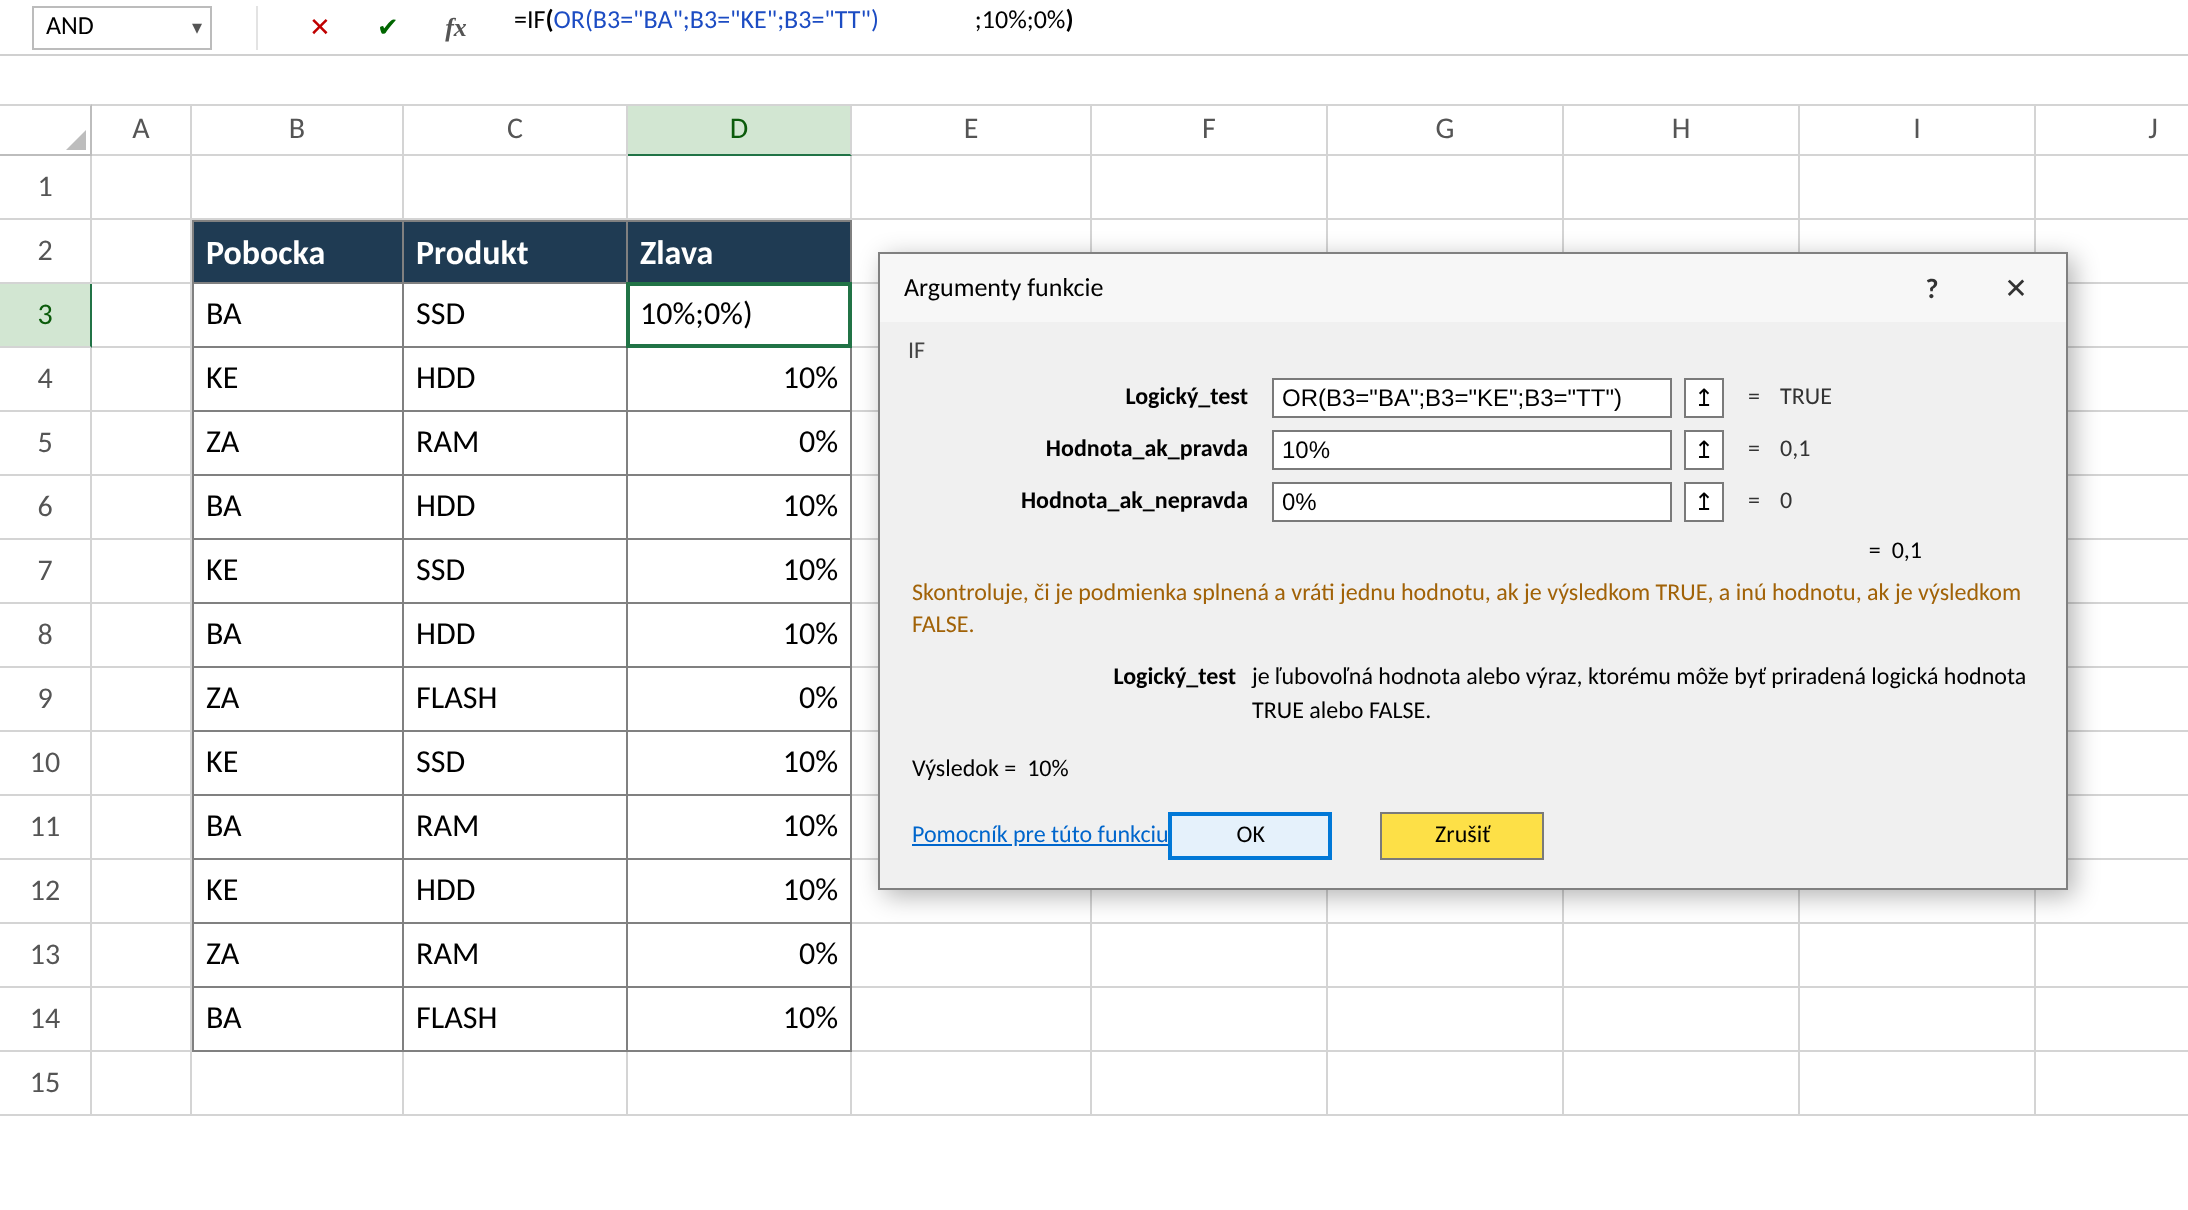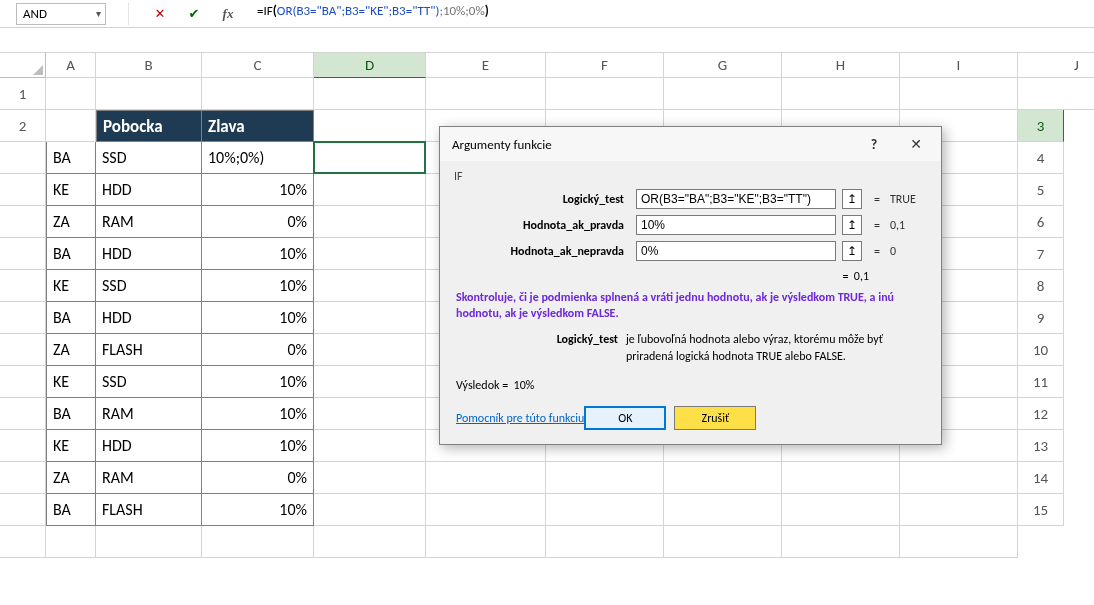--- a/index.html
+++ b/index.html
@@ -63,21 +63,21 @@
     border: none;
     background: #fff;
     padding: 0 4px;
     font-size: 13px;
     outline: none;
     font-family: Calibri, Arial, sans-serif;
   }
   .formula-text { white-space: pre; }
   .c-black { color: #000; }
   .c-blue { color: #1c4cc3; }
-  .c-red { color: #737373; }
+  .c-red { color: #000000; margin-left: 48px; }
 
   
   .spacer {
     height: 24px;
     background: #fff;
     border-bottom: 1px solid #fff;
   }
 
   
   .grid {
@@ -154,21 +154,21 @@
   .active-outline {
     position: absolute;
     border: 2px solid #217346;
     pointer-events: none;
     z-index: 5;
   }
 
   
   .dialog {
     position: absolute;
-    width: 503px;
+    width: 595px;
     top: 126px;
     left: 439px;
     background: #f0f0f0;
     border: 1px solid #808080;
     box-shadow: 3px 3px 12px rgba(0,0,0,.3);
     font-size: 12px;
     color: #000;
   }
   .dlg-title {
     display: flex;
@@ -238,22 +238,21 @@
   .eval { color: #333; font-size: 12px; }
   .result-line {
     text-align: right;
     padding-right: 60px;
     margin: 8px 0 4px 0;
     color: #000000;
   }
   .desc {
     margin: 6px 4px 10px 4px;
     line-height: 1.35;
-    color: #6d28d9;
-    font-weight: bold;
+    color: #a16207;
   }
   .desc-sub {
     display: grid;
     grid-template-columns: 170px 1fr;
     margin: 8px 4px 14px 4px;
     line-height: 1.35;
   }
   .desc-sub .l {
     text-align: right;
     font-weight: bold;
@@ -267,21 +266,21 @@
     align-items: center;
     padding: 0 4px 2px 4px;
   }
   .link {
     color: #0066cc;
     text-decoration: underline;
     font-size: 12px;
   }
   .btns {
     display: flex;
-    gap: 8px;
+    gap: 24px;
   }
   .btn {
     width: 82px;
     height: 24px;
     border: 1px solid #7a7a7a;
     background: #fde047;
     display: flex;
     align-items: center;
     justify-content: center;
     font-size: 12px;
@@ -330,20 +329,21 @@
     <div class="cell"></div>
     <div class="cell"></div>
     <div class="cell"></div>
     <div class="cell"></div>
     <div class="cell"></div>
     <div class="cell"></div>
     <div class="cell"></div>
     <div class="row-header">2</div>
     <div class="cell"></div>
     <div class="cell thead tbl-b tbl-left tbl-top">Pobocka</div>
+    <div class="cell thead tbl-b tbl-top">Produkt</div>
     <div class="cell thead tbl-b tbl-top">Zlava</div>
     <div class="cell"></div>
     <div class="cell"></div>
     <div class="cell"></div>
     <div class="cell"></div>
     <div class="cell"></div>
     <div class="cell"></div>
     <div class="row-header sel">3</div>
     <div class="cell"></div>
     <div class="cell tbl-b tbl-left">BA</div>

